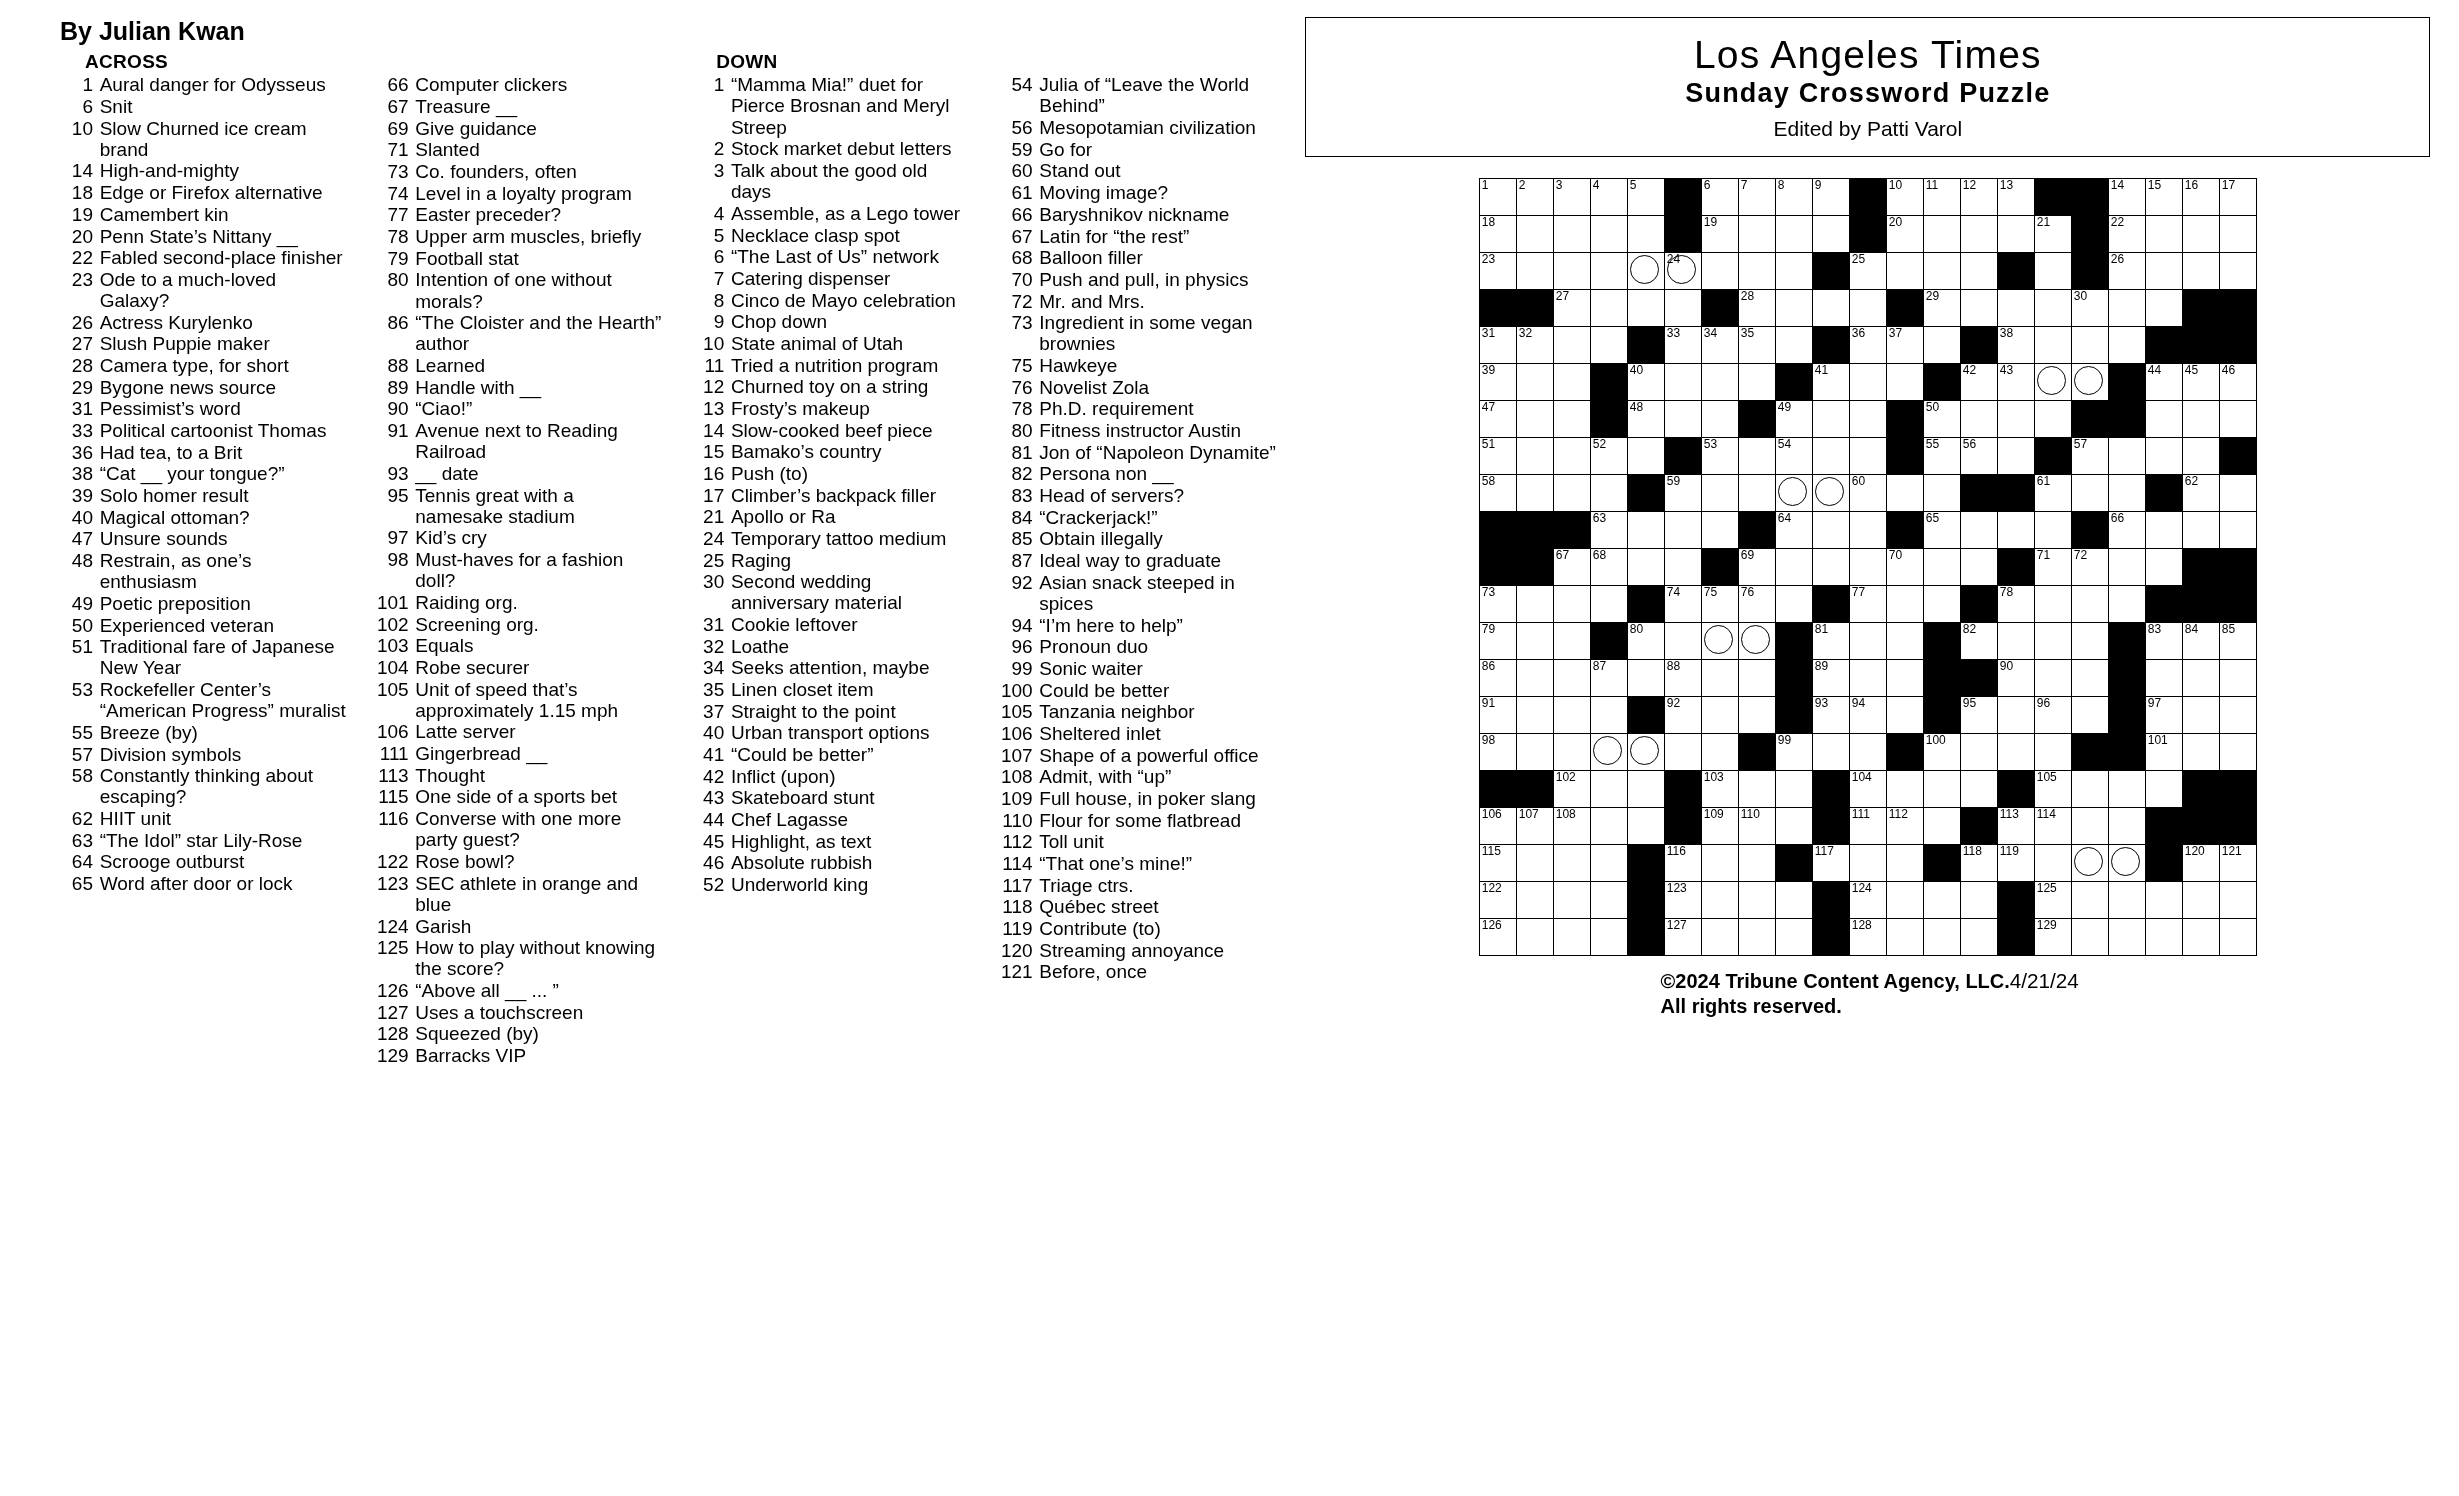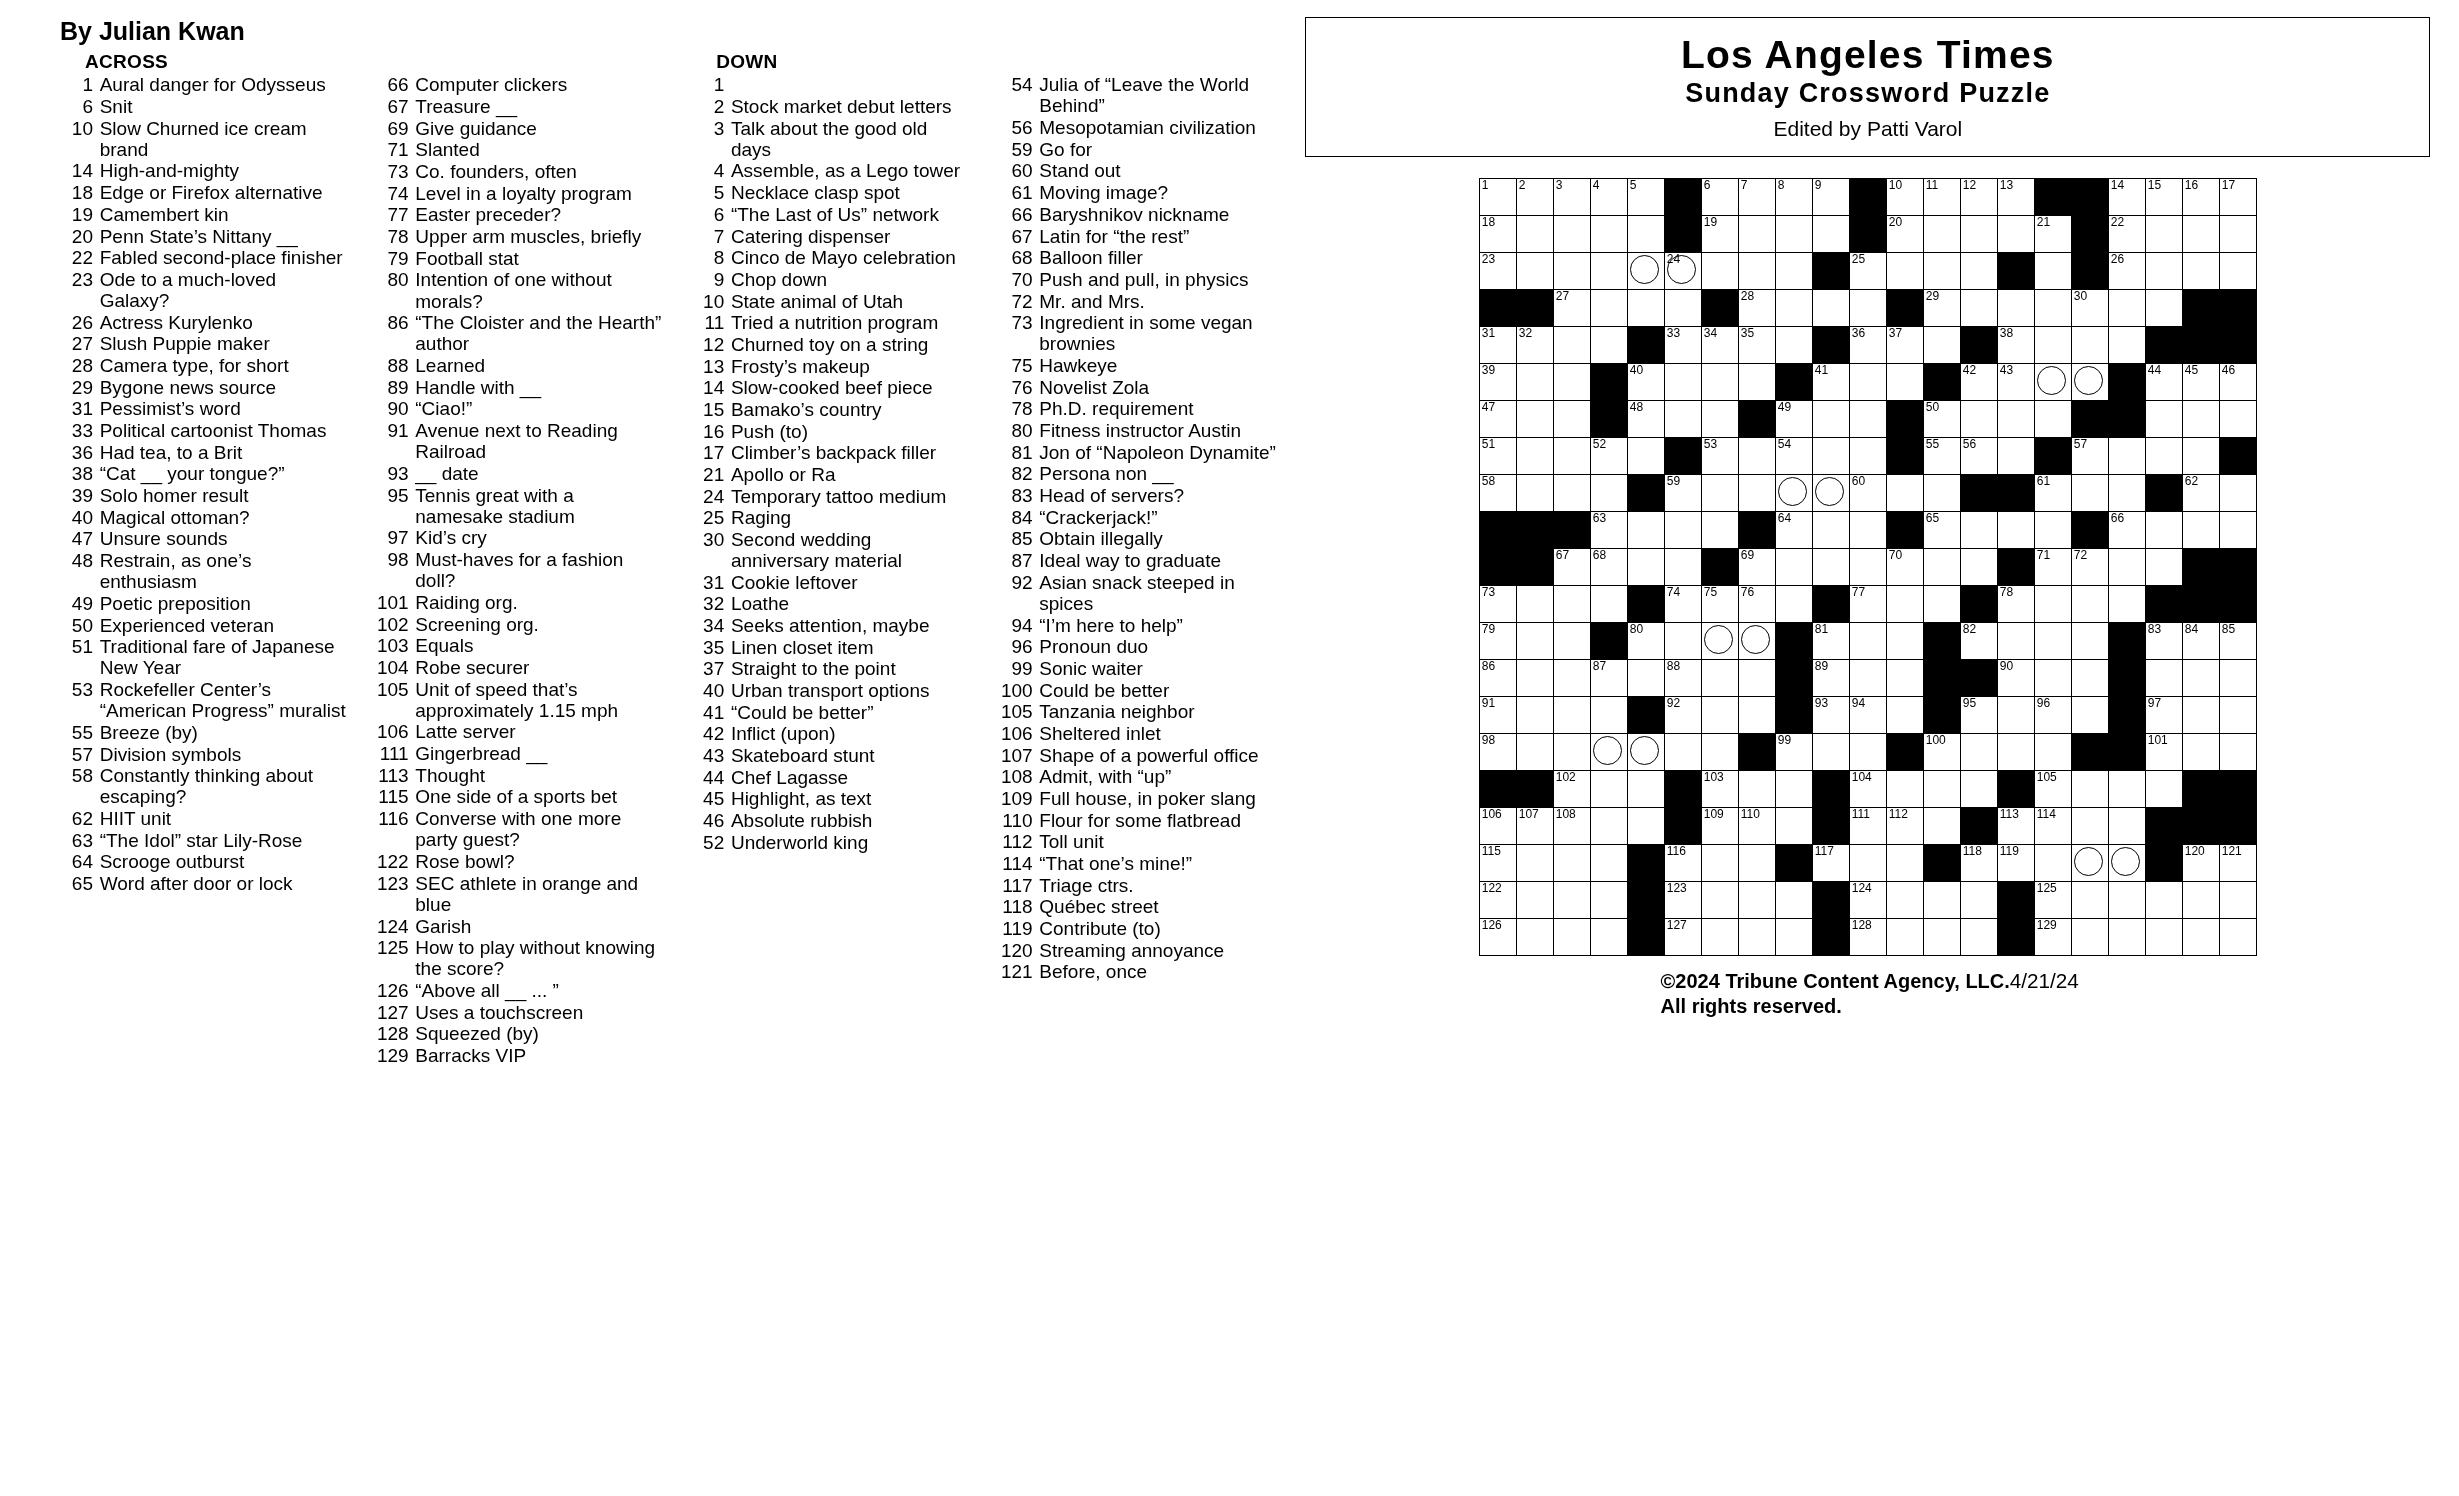--- a/index.html
+++ b/index.html
@@ -85,21 +85,21 @@
     position: relative;
   }
   .masthead {
     border: 1.9px solid #000;
     margin: 7.7px 5.8px 21px 5.8px;
     padding: 13.4px 9.6px 15.4px 9.6px;
     text-align: center;
   }
   .mast-l1 {
     font-size: 39px;
-    font-weight: bold;
+    font-weight: normal;
     letter-spacing: 1.2px;
     line-height: 1.18;
   }
   .mast-l2 {
     font-size: 27px;
     font-weight: bold;
     letter-spacing: 1.2px;
     line-height: 1.18;
   }
   .mast-editor {
@@ -448,20 +448,21 @@
               <span class="num">129</span>
               <span class="txt">Barracks VIP</span>
             </div>
           </div>
       </div>
       <div class="clue-col narrow">
         <div class="col-head">DOWN</div>
         <div id="down1">
             <div class="clue">
               <span class="num">1</span>
+              <span class="txt">“Mamma Mia!” duet for Pierce Brosnan and Meryl Streep</span>
             </div>
             <div class="clue">
               <span class="num">2</span>
               <span class="txt">Stock market debut letters</span>
             </div>
             <div class="clue">
               <span class="num">3</span>
               <span class="txt">Talk about the good old days</span>
             </div>
             <div class="clue">

